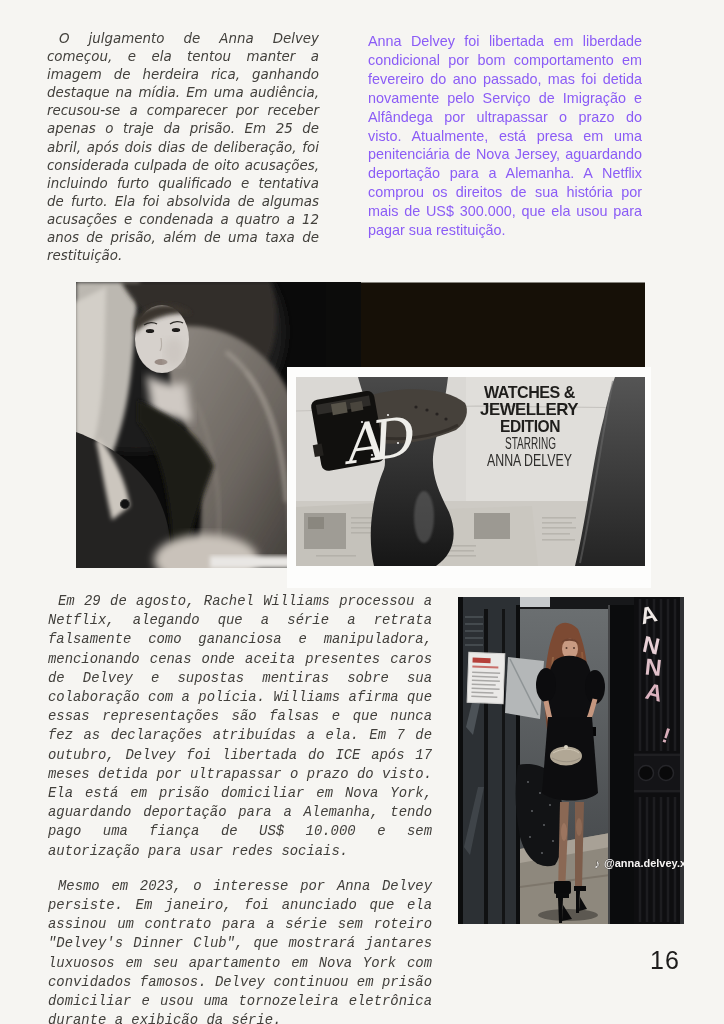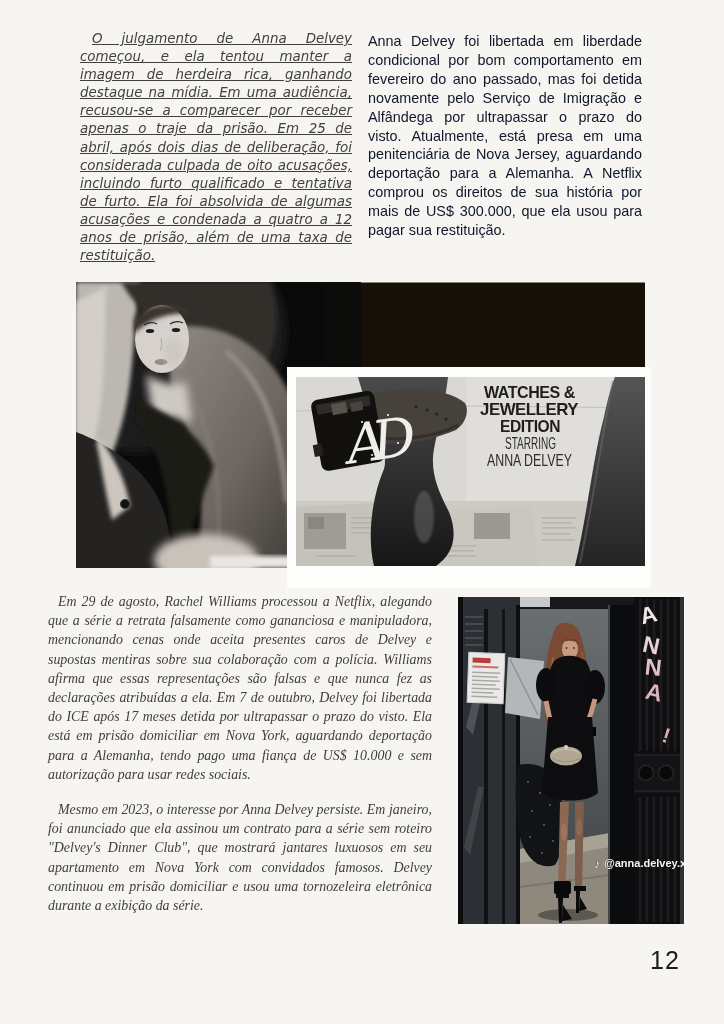--- a/index.html
+++ b/index.html
@@ -3,24 +3,24 @@
 <meta charset="utf-8">
 <style>
   html,body{margin:0;padding:0;background:#e9e8e6;}
   .page{
     position:relative;width:724px;height:1024px;margin:0 auto;
     background:#f6f5f2;overflow:hidden;
     font-family:"Liberation Sans",sans-serif;color:#3d3b38;
   }
   .para{position:absolute;margin:0;text-align:justify;hyphens:none;}
   .para.italic{font-family:"DejaVu Sans",sans-serif;font-style:italic;color:#42403c;}
-  .p-top-left{left:80px;top:30px;width:272px;font-size:13.4px;line-height:18.1px;text-indent:12px;text-decoration:underline;}
-  .p-top-right{left:368px;top:32px;width:274px;font-size:14.4px;line-height:18.9px;color:#0f172a;}
+  .p-top-left{left:47px;top:30px;width:272px;font-size:13.4px;line-height:18.1px;text-indent:12px;}
+  .p-top-right{left:368px;top:32px;width:274px;font-size:14.4px;line-height:18.9px;color:#8b5cf6;}
   .bottom-text{position:absolute;left:48px;top:592px;width:384px;}
-  .bottom-text p{margin:0;text-align:justify;font-family:Liberation Serif, serif;font-style:italic;
+  .bottom-text p{margin:0;text-align:justify;font-family:Liberation Mono, monospace;font-style:italic;
     font-size:13.9px;line-height:19.2px;color:#413f3b;}
   .bottom-text p + p{margin-top:16px;}
   .bottom-text p{text-indent:10px;}
 
   .bw-photo{position:absolute;left:76px;top:282px;width:404px;height:286px;z-index:1;}
   .dark-band{position:absolute;left:361px;top:282px;width:284px;height:86px;background:#161007;
     border-top:1px solid rgba(152,150,144,.85);z-index:2;}
   .polaroid{position:absolute;left:287px;top:367px;width:364px;height:221px;background:#fdfdfc;z-index:3;}
   .cover-img{position:absolute;left:9px;top:10px;width:349px;height:189px;}
   .street-photo{position:absolute;left:458px;top:597px;width:226px;height:327px;z-index:2;}
@@ -315,15 +315,15 @@
         <text class="neon" x="205" y="146" font-size="21" fill="#d9aebb" transform="rotate(18 209 138)">!</text>
       </g>
 
       <g>
         <text class="wm" x="136" y="271" font-size="12" font-weight="bold">♪</text>
         <text class="wm" x="146" y="270" font-size="11" font-weight="bold">@anna.delvey.xoxo</text>
       </g>
     </svg>
   </div>
 
-  <div class="page-number">12</div>
+  <div class="page-number">16</div>
 
 </div>
 
 </body></html>

